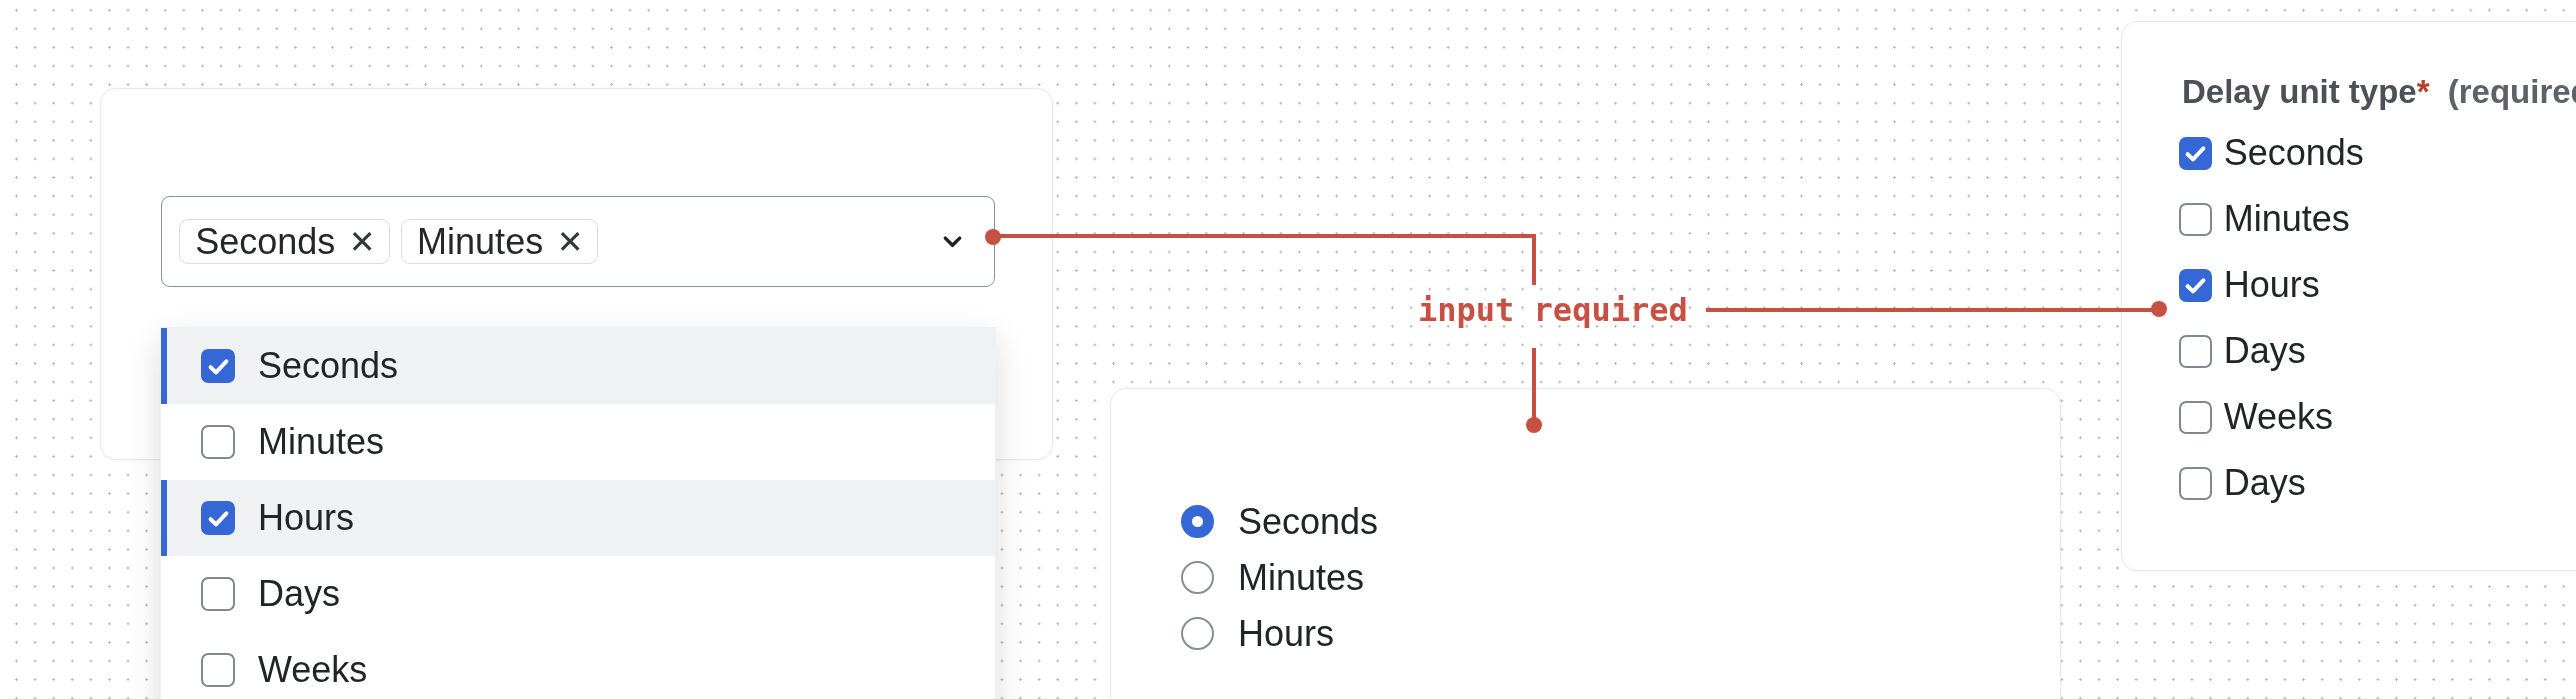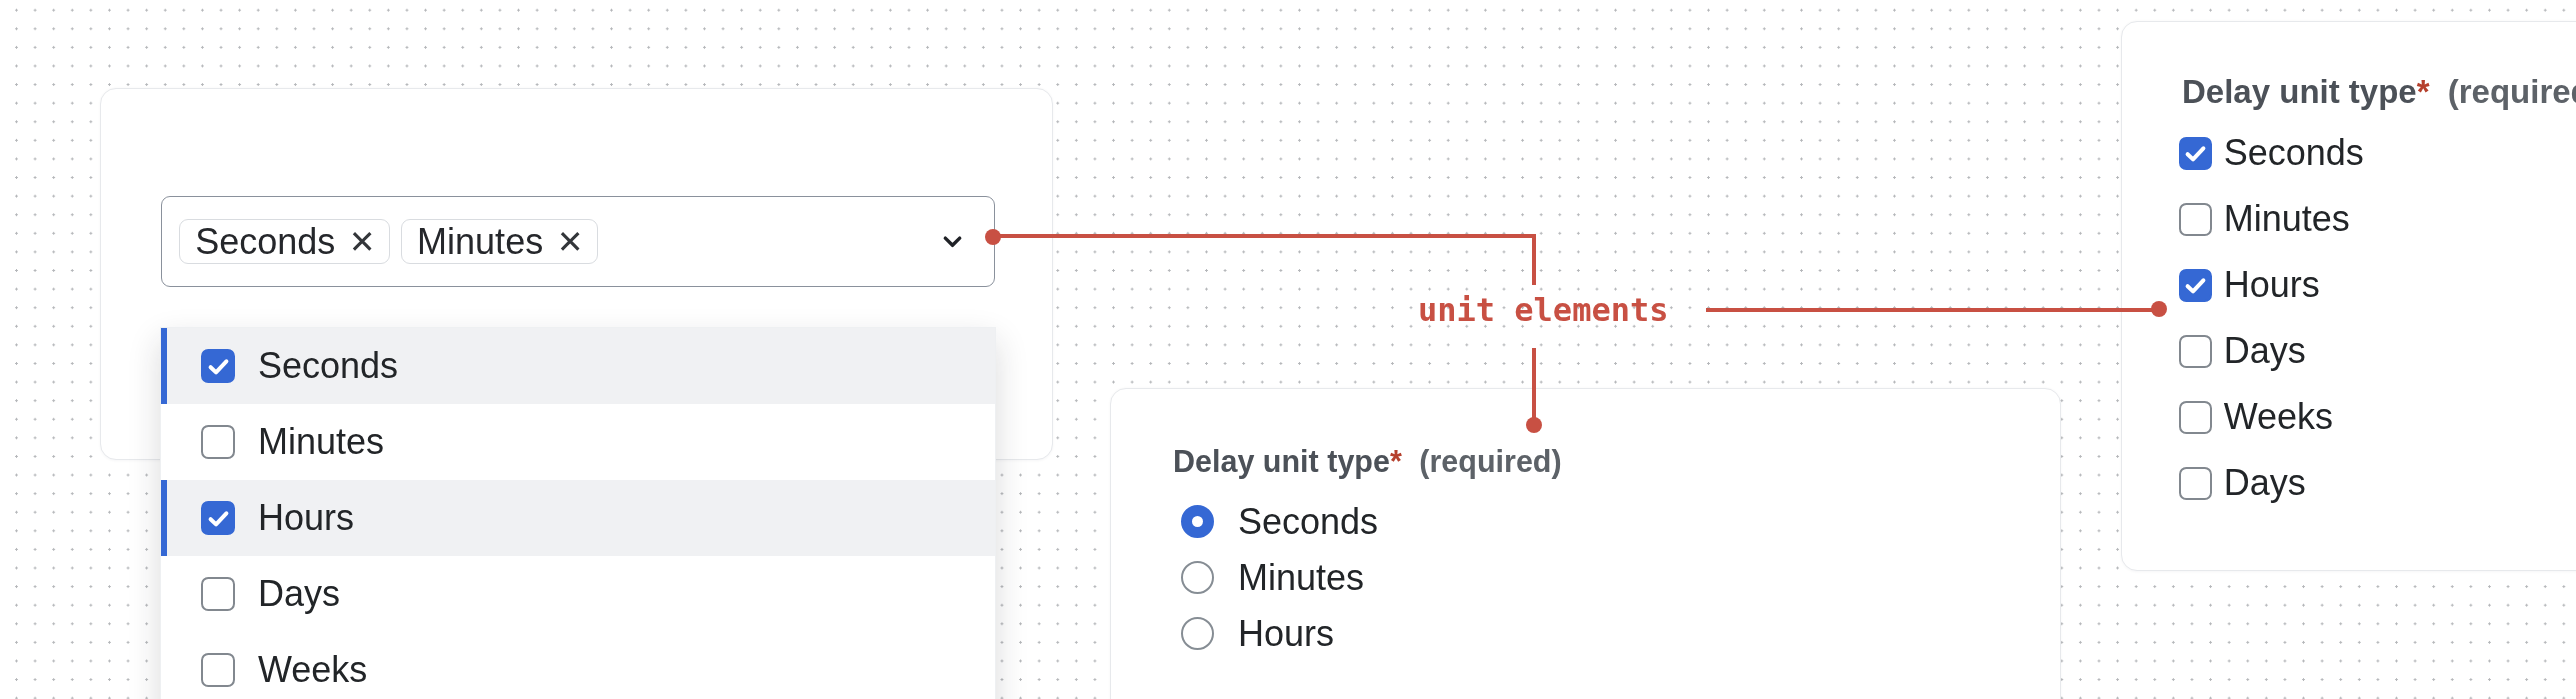--- a/index.html
+++ b/index.html
@@ -145,24 +145,20 @@
         <div class="ms-row">
     <span class="cbx">
       
     </span>
     <span class="opt-label">Weeks</span>
   </div>
       </div>
   </section>
 
   <section class="card card2">
-    <div class="field-label">
-      <span>Delay unit type</span><span class="ast">*</span>
-      <span class="req">(required)</span>
-    </div>
     <div class="radio-list" id="radio-options">
         <div class="radio-row on">
     <span class="radio"></span>
     <span class="opt-label">Seconds</span>
   </div>
         <div class="radio-row">
     <span class="radio"></span>
     <span class="opt-label">Minutes</span>
   </div>
         <div class="radio-row">
@@ -214,21 +210,21 @@
   </div>
         <div class="cbx-row">
     <span class="cbx">
       
     </span>
     <span class="opt-label">Days</span>
   </div>
       </div>
   </section>
 
-  <div class="ann ann-text">unit elements</div>
+  <div class="ann ann-text">input required</div>
   <div class="ann rline lineA-h"></div>
   <div class="ann rline lineA-v"></div>
   <div class="ann rdot dotA"></div>
   <div class="ann rline lineB"></div>
   <div class="ann rdot dotB"></div>
   <div class="ann rline lineC"></div>
   <div class="ann rdot dotC"></div>
 </div>
 
 

